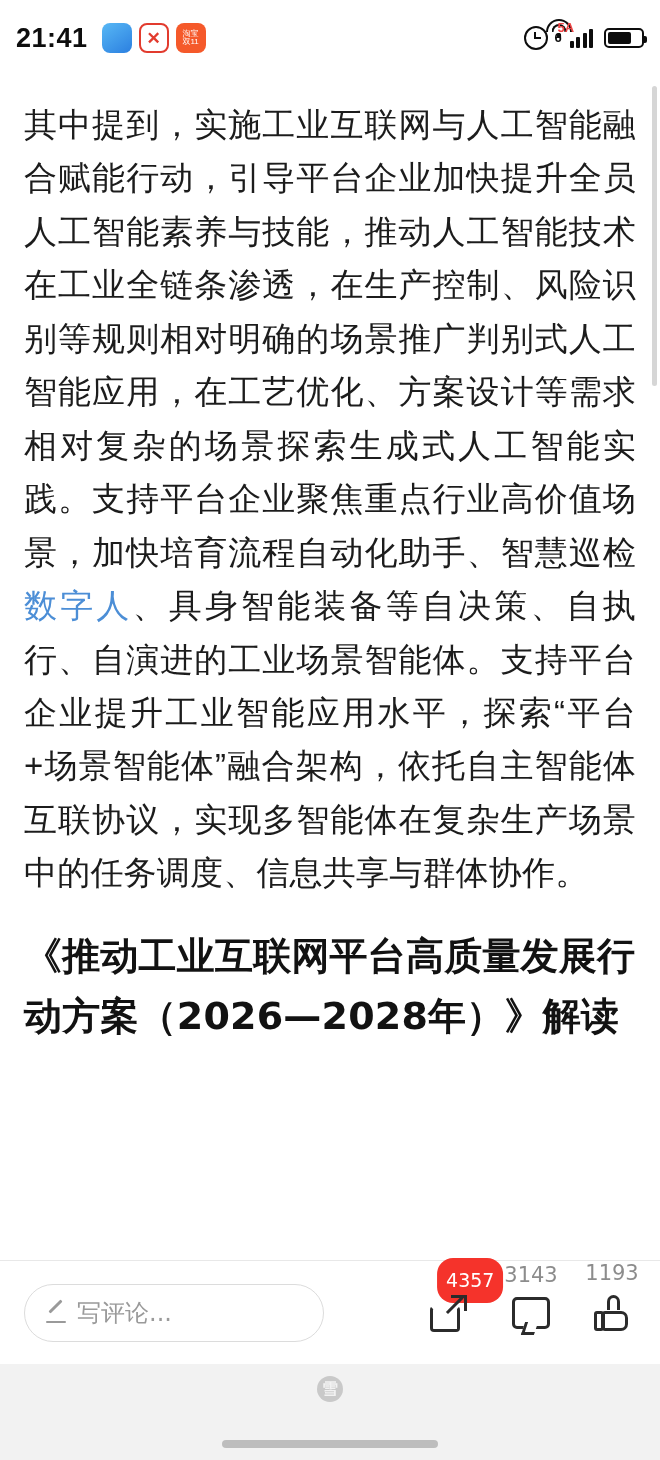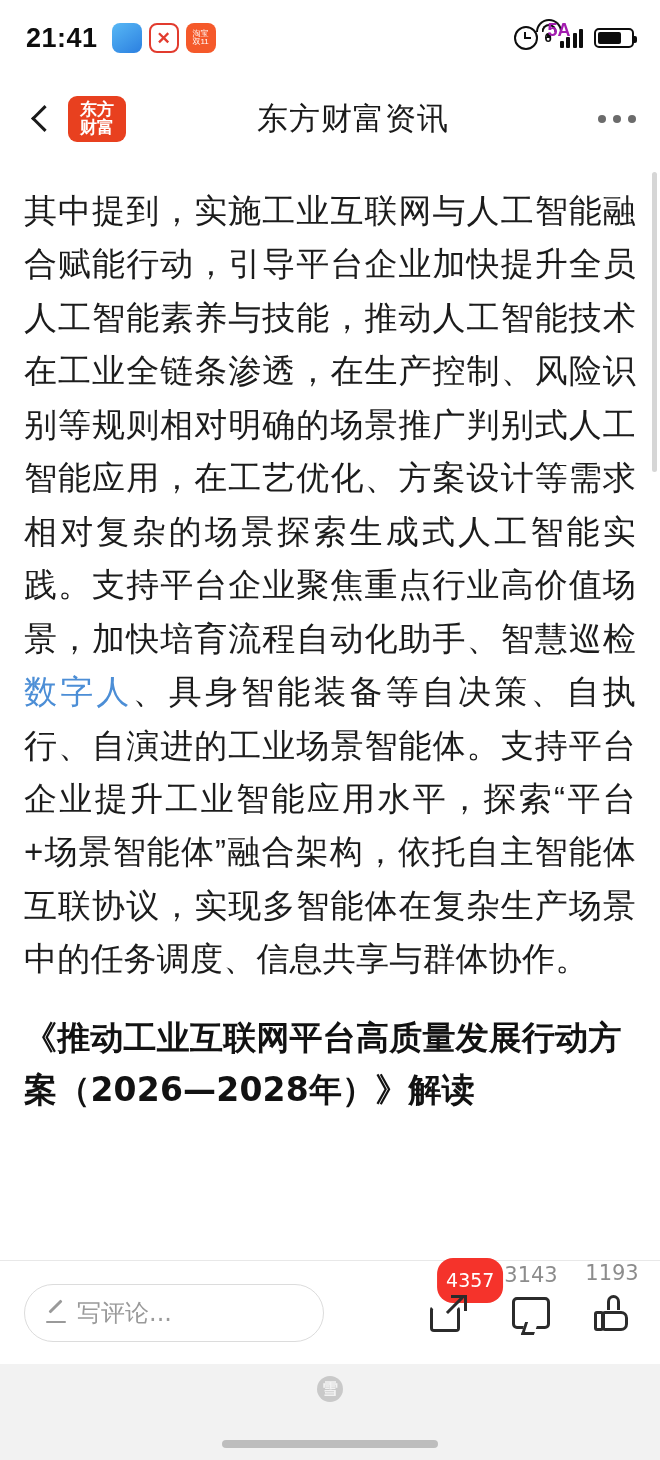--- a/index.html
+++ b/index.html
@@ -17,21 +17,21 @@
     background: #ffffff;
     display: flex;
     flex-direction: column;
   }
 
   
   .statusbar {
     height: 76px;
     display: flex;
     align-items: center;
-    padding: 0 26px;
+    padding: 0 16px;
     background: #ffffff;
     flex: 0 0 auto;
   }
   .status-time {
     font-size: 27px;
     font-weight: 600;
     color: #0d0d0d;
     letter-spacing: .5px;
     margin-right: 14px;
   }
@@ -72,21 +72,21 @@
     width: 26px; height: 19px; position: relative;
   }
   .wifi span {
     position: absolute; border: 2.4px solid #0d0d0d; border-bottom: none;
     border-radius: 50% 50% 0 0 / 100% 100% 0 0; left: 50%; transform: translateX(-50%);
   }
   .wifi .w1 { width: 26px; height: 13px; bottom: 6px; }
   .wifi .w2 { width: 15px; height: 8px; bottom: 6px; }
   .wifi-dot { position: absolute; width: 5px; height: 5px; border-radius: 50%; background: #0d0d0d; bottom: 0; left: 50%; transform: translateX(-50%); }
   .signal-wrap { position: relative; display: inline-flex; align-items: flex-end; gap: 2px; }
-  .sig-sup { position: absolute; top: -9px; left: -12px; font-size: 18px; font-weight: 700; color: #a21caf; }
+  .sig-sup { position: absolute; top: -9px; left: -12px; font-size: 13px; font-weight: 700; color: #ef4444; }
   .signal { display: inline-flex; align-items: flex-end; gap: 2.5px; }
   .signal i { display: block; width: 4px; background: #0d0d0d; border-radius: 1px; }
   .signal i:nth-child(1) { height: 7px; }
   .signal i:nth-child(2) { height: 11px; }
   .signal i:nth-child(3) { height: 15px; }
   .signal i:nth-child(4) { height: 19px; }
   .battery {
     width: 40px; height: 20px; border: 2.4px solid #0d0d0d; border-radius: 5px;
     position: relative; display: flex; align-items: center; padding: 2.4px;
   }
@@ -149,21 +149,21 @@
     font-size: 33px;
     line-height: 1.62;
     color: #1c1c1c;
     letter-spacing: 0.2px;
     text-align: justify;
     font-family: Liberation Sans, sans-serif;
     margin-bottom: 26px;
   }
   .article p .link { color: #4c8ed6; }
   .article h2 {
-    font-size: 33px;
+    font-size: 38px;
     line-height: 1.58;
     color: #121212;
     font-weight: 700;
     letter-spacing: 0.2px;
     font-family: "DejaVu Sans", sans-serif;
     margin-bottom: 28px;
   }
 
   
   .scroll-indicator {
@@ -354,33 +354,20 @@
           </span>
       </span>
       <span class="ico">
           <span class="battery">
             <i></i>
           </span>
         </span>
     </div>
   </div>
 
-  <div class="navbar">
-    <div class="back-chevron"></div>
-    <div class="brand-logo">
-      <span>东方</span>
-      <span>财富</span>
-    </div>
-    <div class="nav-title">东方财富资讯</div>
-    <div class="nav-more">
-        <i></i>
-        <i></i>
-        <i></i>
-      </div>
-  </div>
 
   <div class="article">
     <p>
       <span>其中提到，实施工业互联网与人工智能融合赋能行动，引导平台企业加快提升全员人工智能素养与技能，推动人工智能技术在工业全链条渗透，在生产控制、风险识别等规则相对明确的场景推广判别式人工智能应用，在工艺优化、方案设计等需求相对复杂的场景探索生成式人工智能实践。支持平台企业聚焦重点行业高价值场景，加快培育流程自动化助手、智慧巡检</span><span class="link">数字人</span><span>、具身智能装备等自决策、自执行、自演进的工业场景智能体。支持平台企业提升工业智能应用水平，探索“平台+场景智能体”融合架构，依托自主智能体互联协议，实现多智能体在复杂生产场景中的任务调度、信息共享与群体协作。</span>
     </p>
     <h2>《推动工业互联网平台高质量发展行动方案（2026—2028年）》解读</h2>
     <div class="scroll-indicator"></div>
   </div>
 
   <div class="bottombar">

